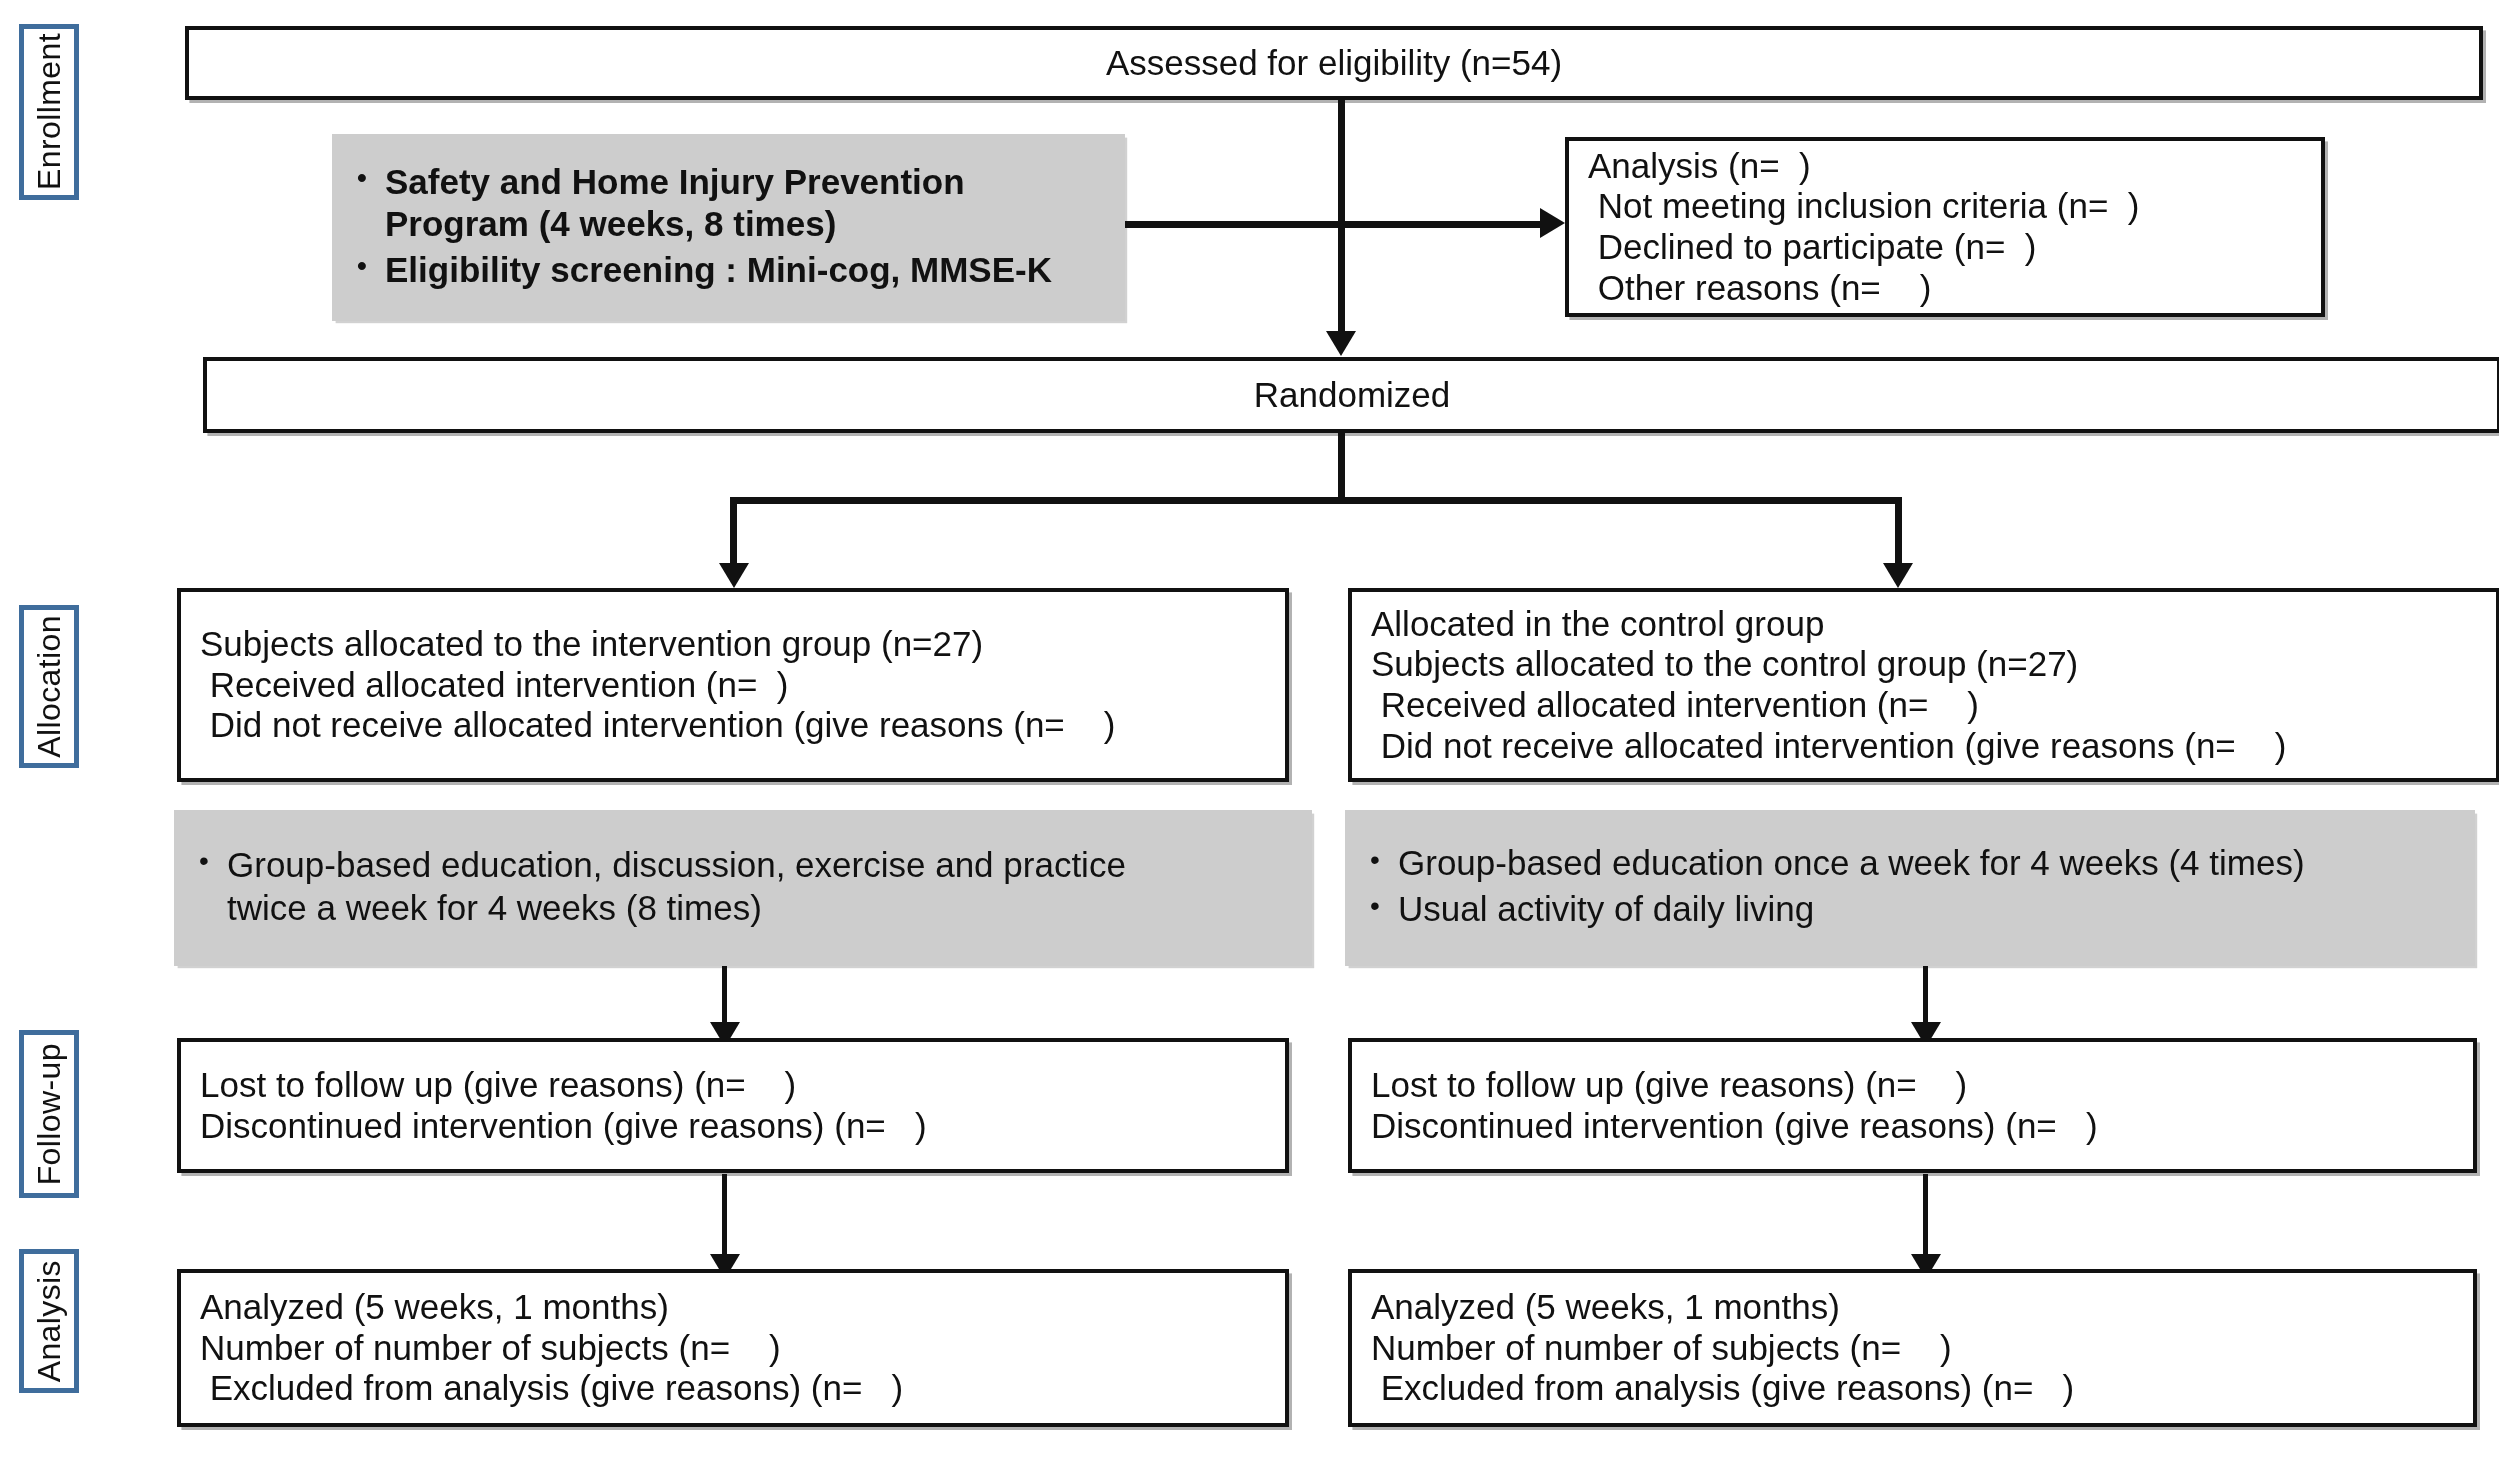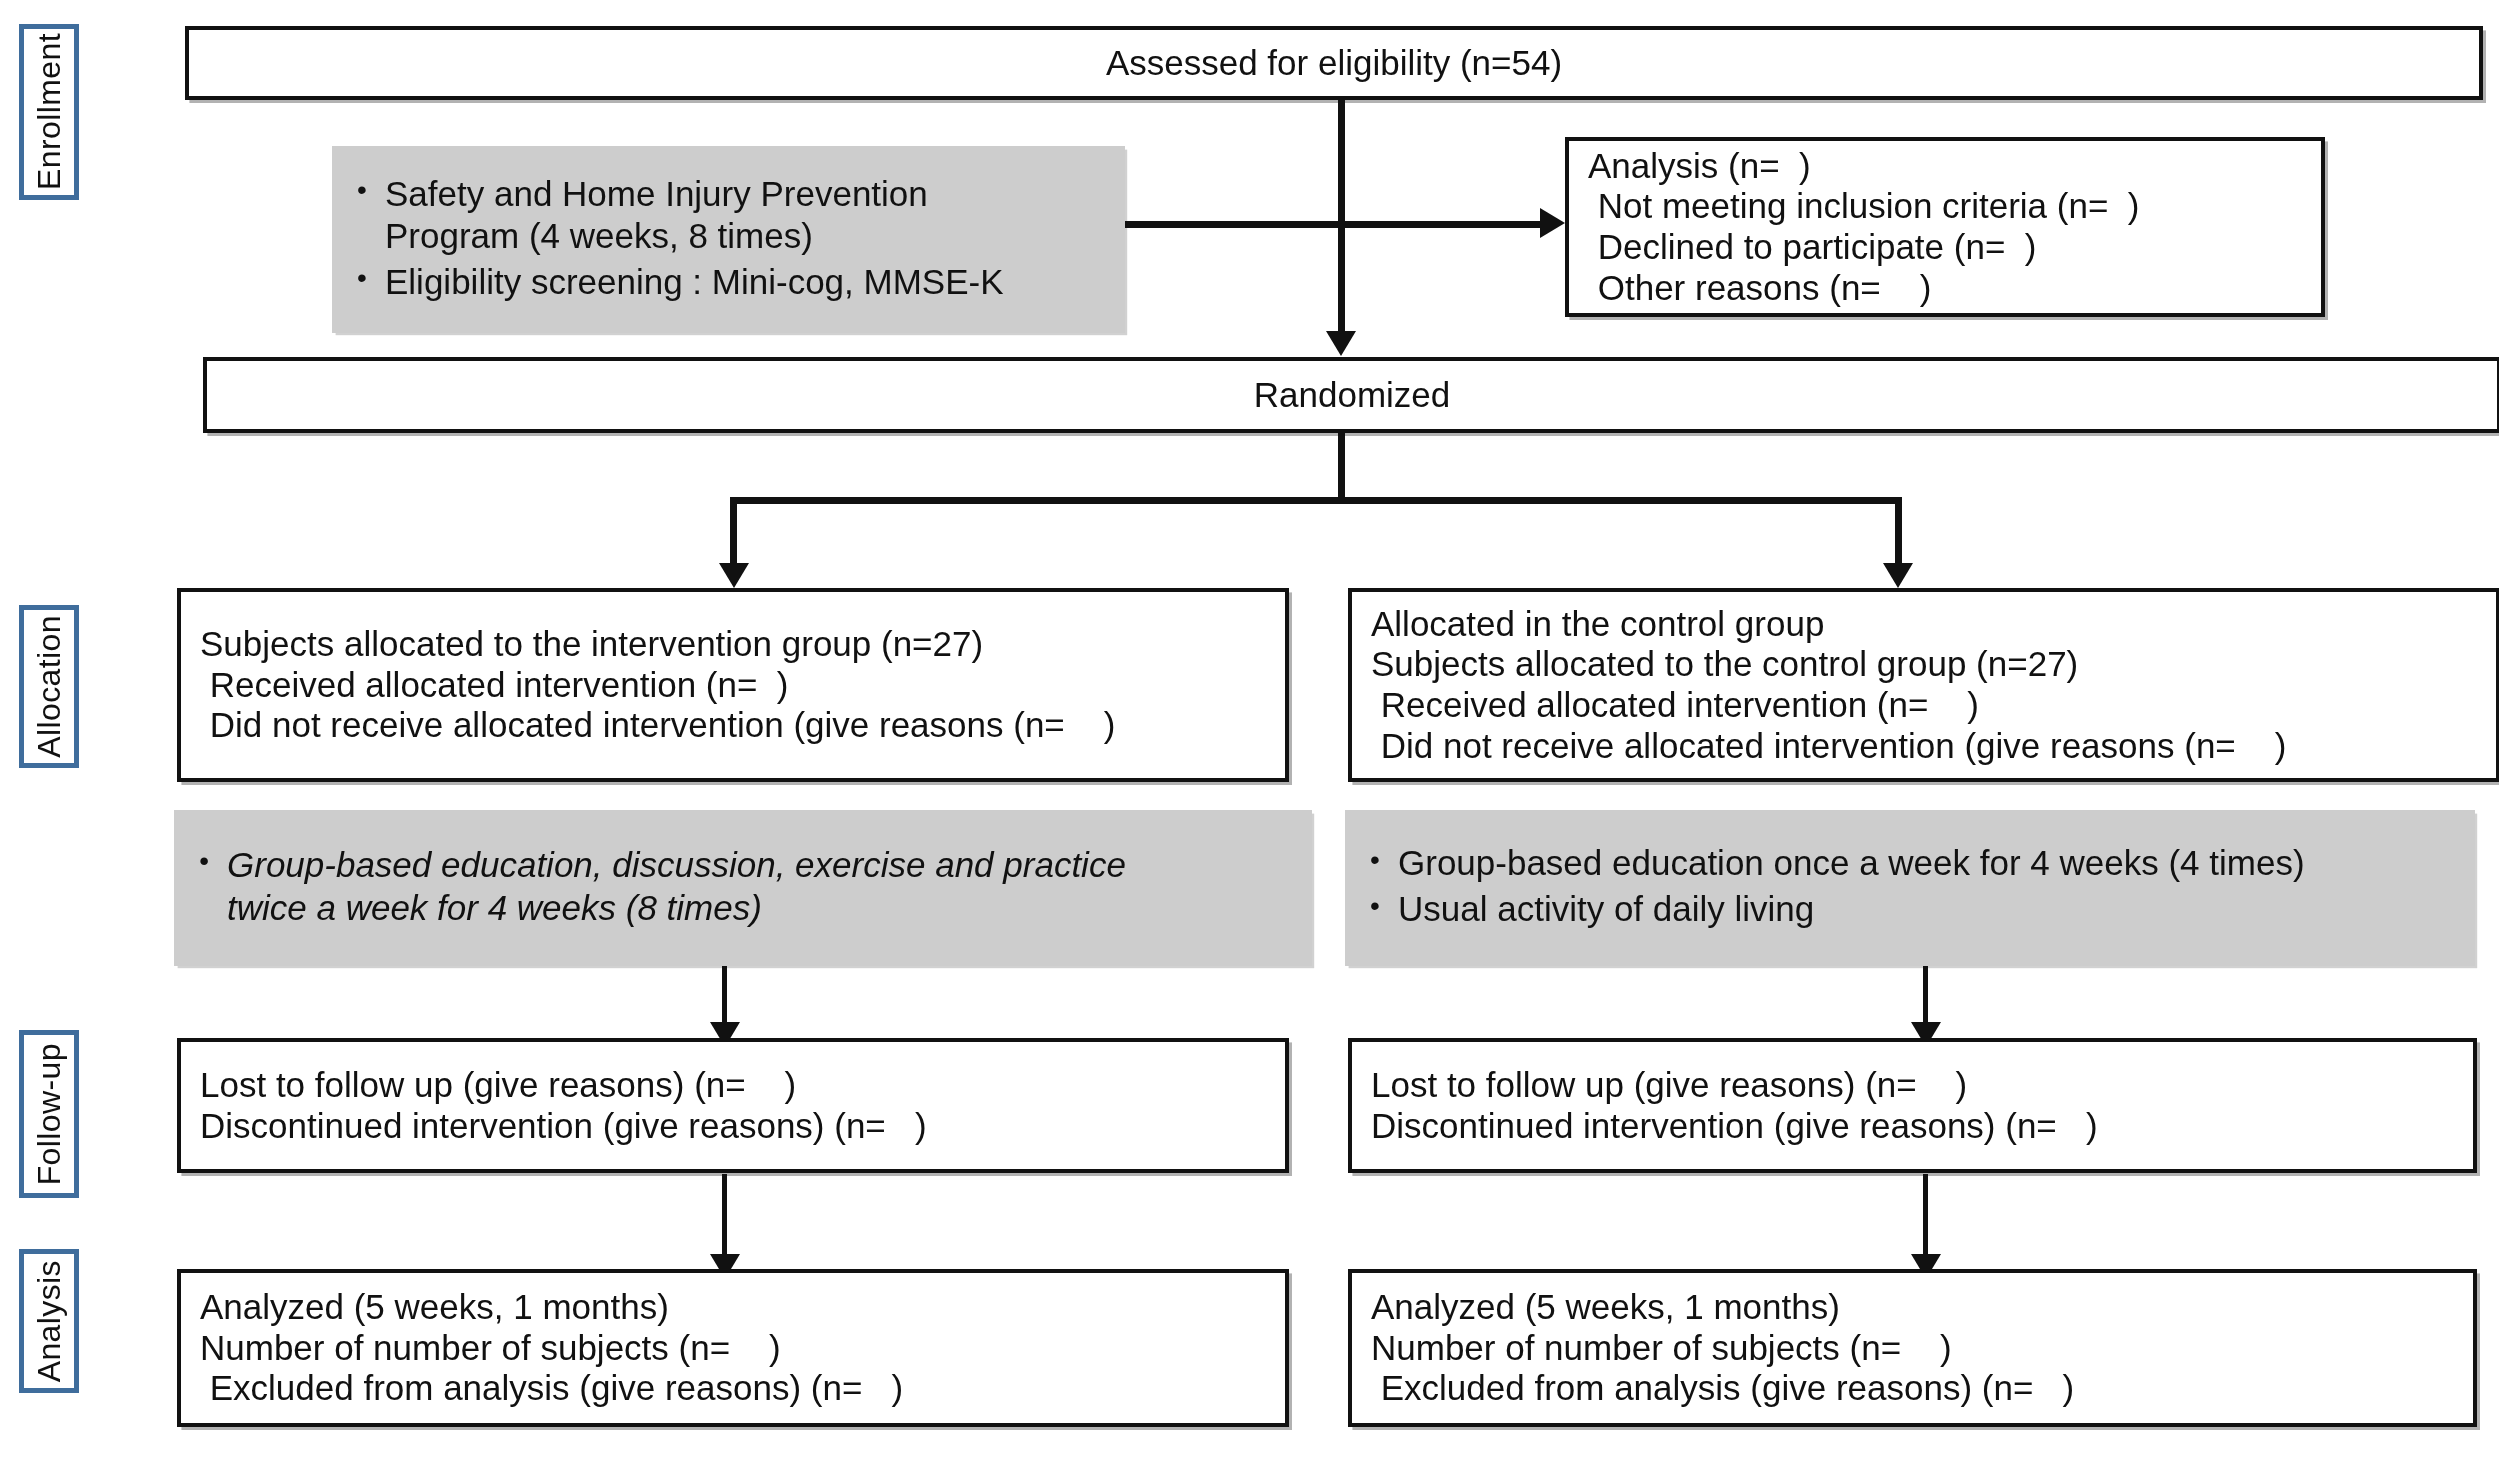--- a/index.html
+++ b/index.html
@@ -148,21 +148,21 @@
   <div class="stage-label" style="left:19px; top:1249px; width:60px; height:144px;">
     <span>Analysis</span>
   </div>
 
   <div class="box" style="left:185px; top:26px; width:2298px; height:74px;">
     <div class="box-inner center">
       <div class="line center-line">Assessed for eligibility (n=54)</div>
     </div>
   </div>
 
-  <div class="box-gray" style="left:332px; top:146px; width:793px; height:187px;">
+  <div class="box-gray" style="left:332px; top:134px; width:793px; height:187px;font-weight:bold;">
     <div class="box-inner pad">
       <ul class="bullets">
         <li>Safety and Home Injury Prevention
 Program (4 weeks, 8 times)</li>
         <li>Eligibility screening : Mini-cog, MMSE-K</li>
       </ul>
     </div>
   </div>
 
   <div class="box" style="left:1565px; top:137px; width:760px; height:180px;">
@@ -194,21 +194,21 @@
   <div class="arrow-down" style="left:1883px; top:563px;"></div>
 
   <div class="box" style="left:177px; top:588px; width:1112px; height:194px;">
     <div class="box-inner pad">
       <div class="line">Subjects allocated to the intervention group (n=27)</div>
       <div class="line"> Received allocated intervention (n=  )</div>
       <div class="line"> Did not receive allocated intervention (give reasons (n=    )</div>
     </div>
   </div>
 
-  <div class="box-gray" style="left:174px; top:810px; width:1138px; height:156px;font-style:italic;">
+  <div class="box-gray" style="left:174px; top:810px; width:1138px; height:156px;">
     <div class="box-inner pad">
       <ul class="bullets">
         <li>Group-based education, discussion, exercise and practice
   twice a week for 4 weeks (8 times)</li>
       </ul>
     </div>
   </div>
 
   <div class="box" style="left:1348px; top:588px; width:1152px; height:194px;">
     <div class="box-inner pad">

